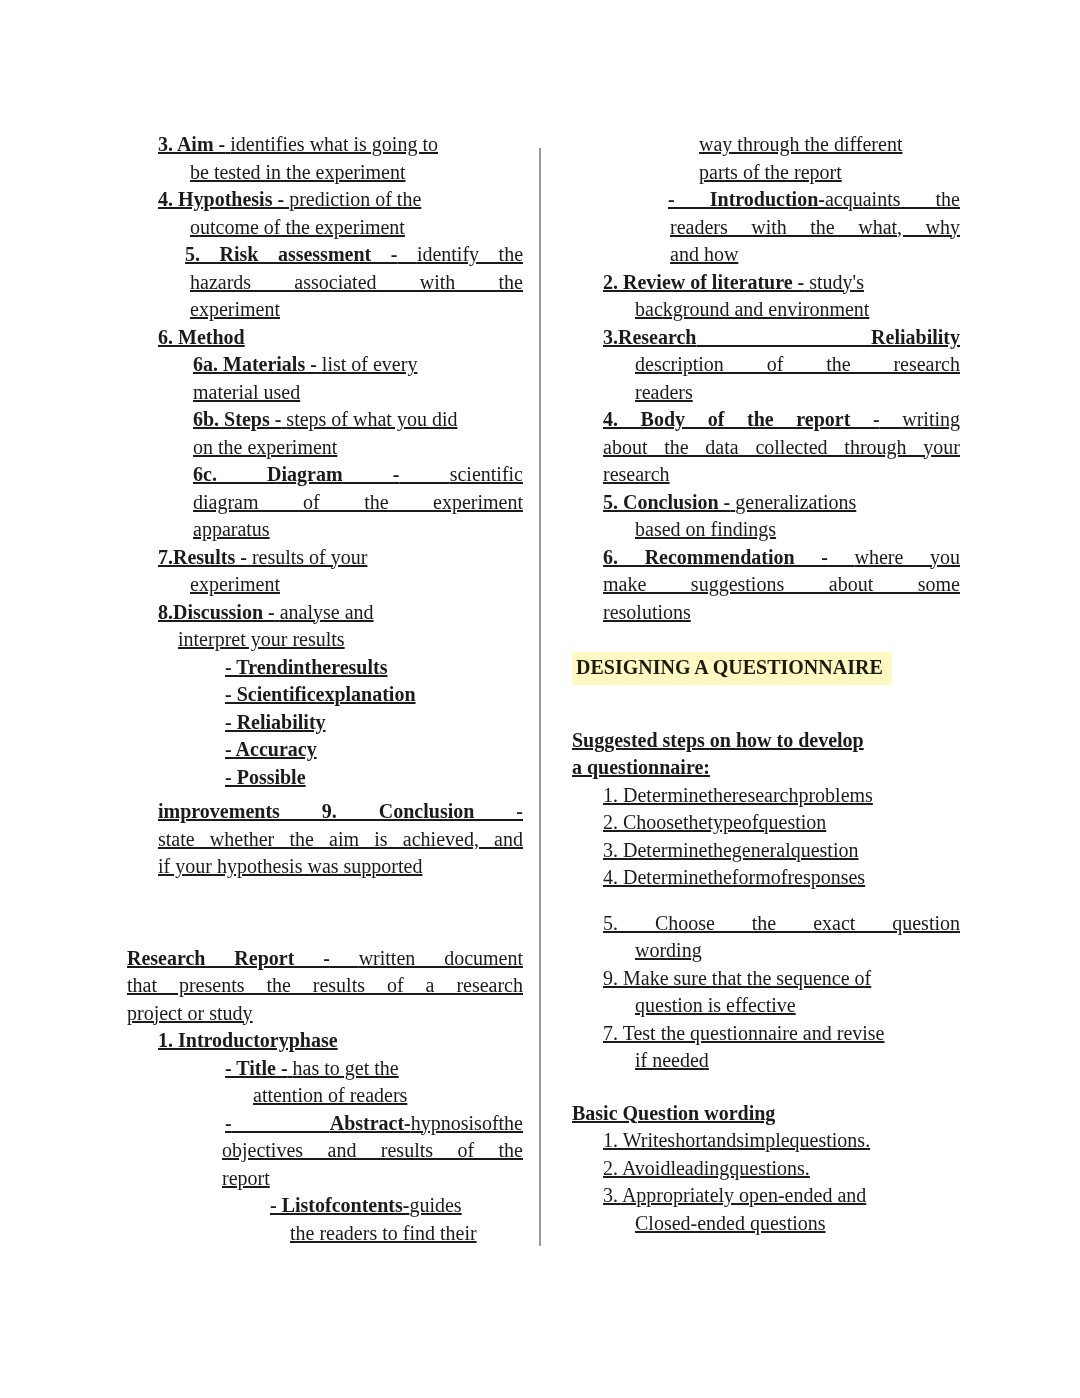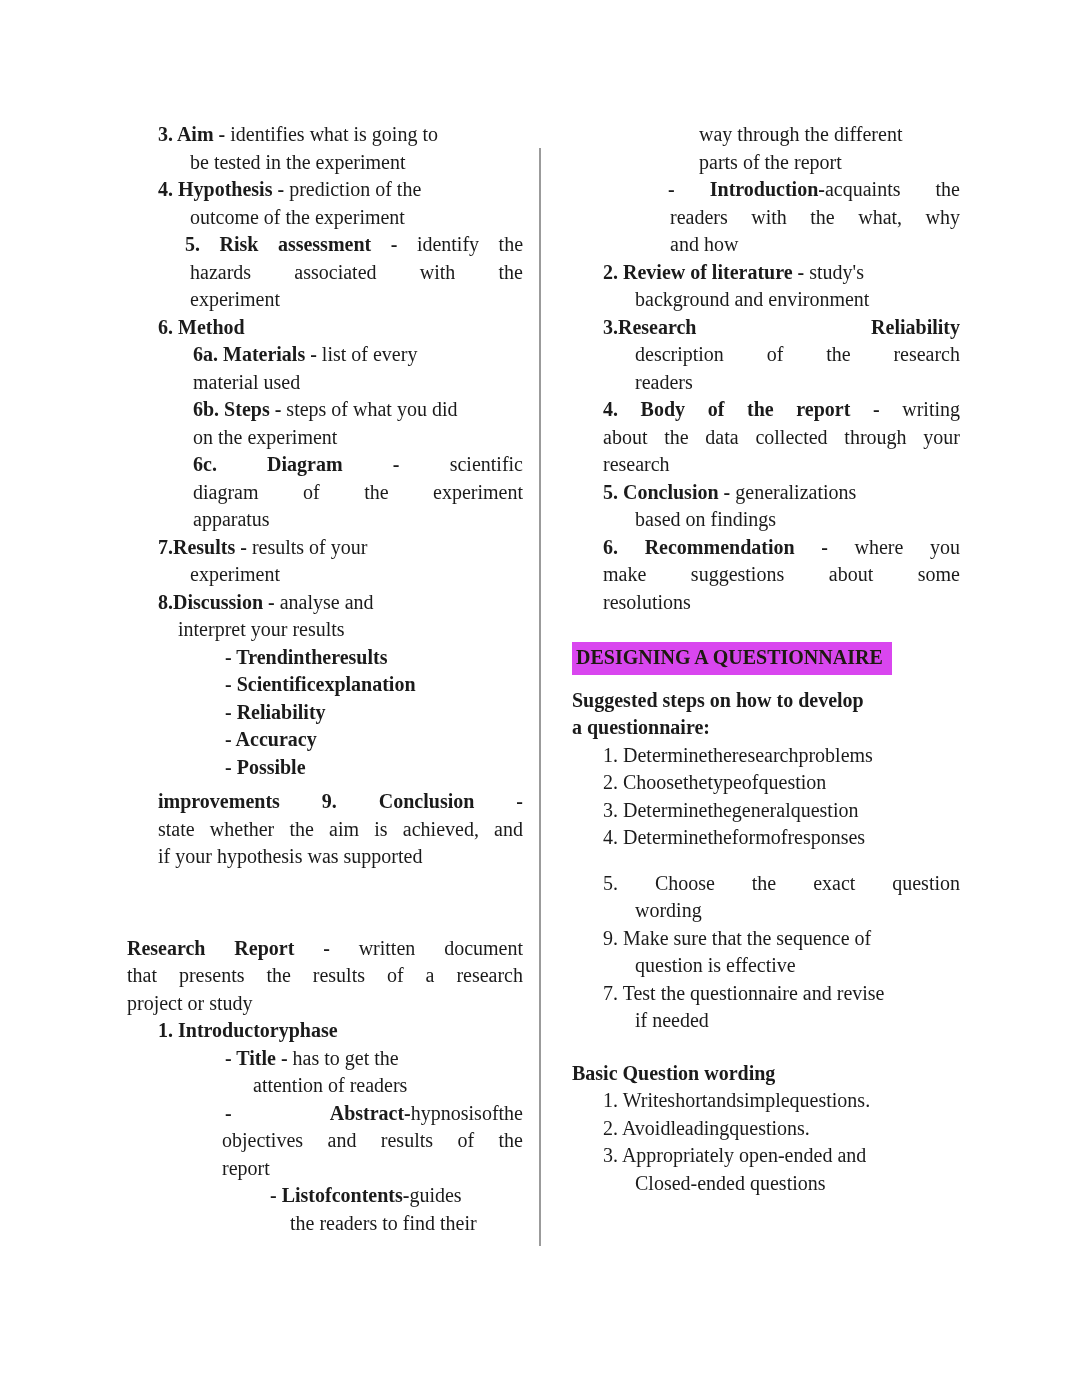--- a/index.html
+++ b/index.html
@@ -1,37 +1,37 @@
 <!DOCTYPE html>
 <html><head>
 <meta charset="utf-8">
 <style>
   html,body{margin:0;padding:0;background:#ffffff;}
   .page{
     position:relative;width:1080px;height:1398px;background:#ffffff;
     font-family:"Liberation Serif","DejaVu Serif",serif;
     color:#1b1b1b;font-size:20px;overflow:hidden;
   }
-  .col{position:absolute;top:121px;}
+  .col{position:absolute;top:131px;text-decoration:underline;}
   .col-left{left:127px;width:396px;}
   .col-right{left:572px;width:388px;}
   .ln{line-height:27.5px;min-height:27.5px;}
   .ln b{font-weight:bold;}
   
   .jl{text-align:justify;text-align-last:justify;}
   
   .i31{padding-left:31px}.i51{padding-left:51px}.i58{padding-left:58px}
   .i63{padding-left:63px}.i66{padding-left:66px}.i95{padding-left:95px}
   .i96{padding-left:96px}.i98{padding-left:98px}.i126{padding-left:126px}
   .i128{padding-left:127px}.i143{padding-left:143px}.i163{padding-left:163px}
   
   .mt3{margin-top:18px}.mt7{margin-top:7px}.mt25{margin-top:25px}
-  .mt26{margin-top:26px}.mt30{margin-top:12px}.mt62{margin-top:64px}
+  .mt26{margin-top:26px}.mt30{margin-top:42px}.mt62{margin-top:64px}
   .divider{position:absolute;left:539px;top:148px;width:2px;height:1098px;background:#9b9b9b;}
-  .hl{display:inline-block;background:#d946ef;font-weight:bold;padding:2px 9px 3px 4px;color:#1d1a10;}
+  .hl{display:inline-block;background:#fef9c3;font-weight:bold;padding:2px 9px 3px 4px;color:#1d1a10;}
 </style>
 </head>
 <body>
 
 <div class="page">
 
   <div class="divider"></div>
 
   <div class="col col-left">
     <div class="ln i31"><b>3. Aim -</b> <span>identifies what is going to</span></div>

